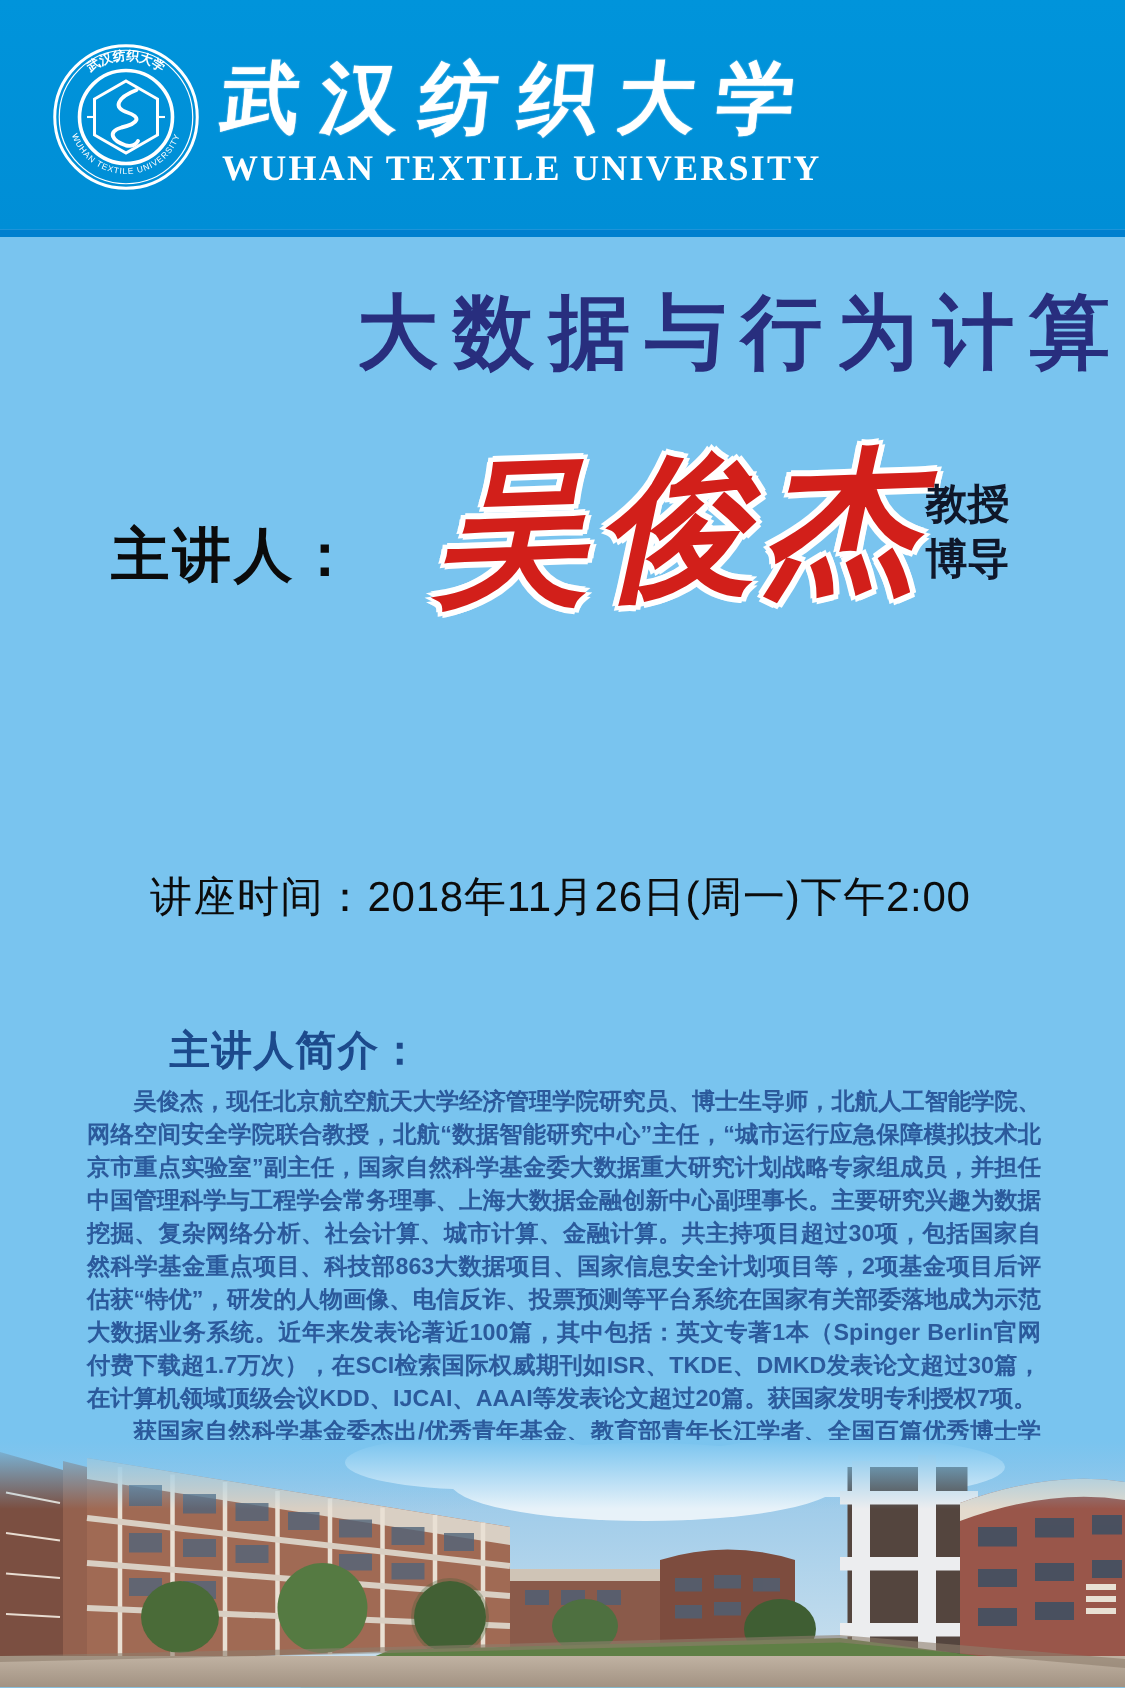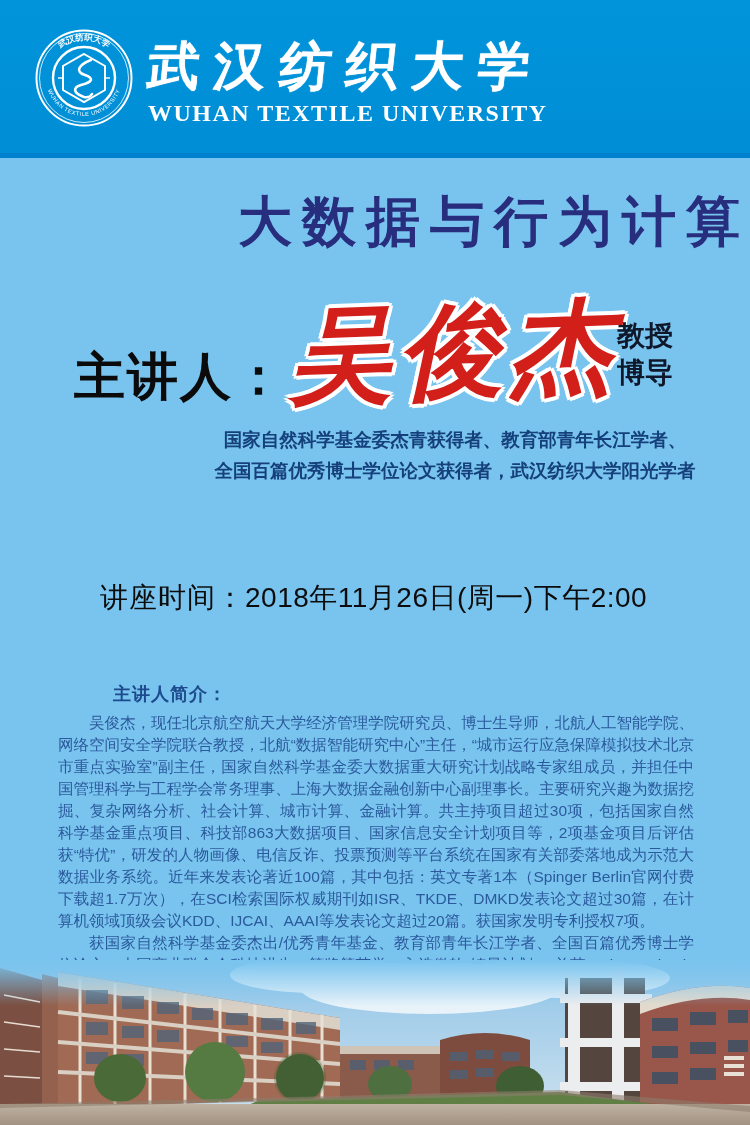--- a/index.html
+++ b/index.html
@@ -39,21 +39,21 @@
     text-align:right;
     font-family:"Liberation Serif","DejaVu Serif",serif;
     font-weight:bold;font-size:54px;letter-spacing:10px;
     color:#282e7e;white-space:nowrap;
   }
 
   
   .speaker-row{position:absolute;top:295px;left:0;width:750px;height:135px;}
   .speaker-label{
     position:absolute;left:74px;top:48px;
-    font-size:51px;font-weight:bold;color:#0b0b0b;letter-spacing:2px;
+    font-size:39px;font-weight:bold;color:#0b0b0b;letter-spacing:2px;
     white-space:nowrap;
     text-align:center;
   }
   .speaker-name{
     position:absolute;left:288px;top:-12px;
     font-size:104px;font-weight:bold;
     font-family:"DejaVu Serif","Liberation Serif",serif;
     font-style:italic;color:#d21f1a;letter-spacing:6px;white-space:nowrap;
     text-shadow:
       -3px -3px 0 #fff, 3px -3px 0 #fff,-3px 3px 0 #fff,3px 3px 0 #fff,
@@ -75,26 +75,26 @@
   .details{position:absolute;top:532px;left:100px;width:600px;}
   .detail-row{
     font-size:28px;font-weight:normal;color:#0c0c0c;
     line-height:47px;white-space:nowrap;letter-spacing:0.5px;margin-top:42px;
   }
   .detail-row .lbl{letter-spacing:1px;}
 
   
   .bio{position:absolute;top:682px;left:58px;width:636px;}
   .bio-heading{
-    font-size:18px;font-weight:bold;color:#1c4a8c;
+    font-size:27px;font-weight:bold;color:#1c4a8c;
     margin:0 0 6px 55px;letter-spacing:1px;
   }
   .bio p{
     margin:0;font-size:15.5px;line-height:22px;color:#2b5a9c;
-    text-align:justify;text-indent:2em;font-weight:normal;
+    text-align:justify;text-indent:2em;font-weight:bold;
   }
 
   
   .photo{position:absolute;left:0;bottom:0;width:750px;height:165px;}
   .photo svg{display:block;}
 </style>
 </head>
 <body>
 
 <div class="poster">
@@ -127,24 +127,20 @@
   <div class="lecture-title">大数据与行为计算</div>
 
   <div class="speaker-row">
     <span class="speaker-label">主讲人：</span>
     <span class="speaker-name">吴俊杰</span>
     <span class="speaker-titles">
       <span style="display:block">教授</span>
       <span style="display:block">博导</span>
     </span>
   </div>
-  <div class="credentials">
-    <div>国家自然科学基金委杰青获得者、教育部青年长江学者、</div>
-    <div>全国百篇优秀博士学位论文获得者，武汉纺织大学阳光学者</div>
-  </div>
 
   <div class="details">
     <div class="detail-row">
       <span class="lbl">讲座时间：</span><span>2018年11月26日(周一)下午2:00</span>
     </div>
   </div>
 
   <div class="bio">
     <div class="bio-heading">主讲人简介：</div>
     <p>吴俊杰，现任北京航空航天大学经济管理学院研究员、博士生导师，北航人工智能学院、网络空间安全学院联合教授，北航“数据智能研究中心”主任，“城市运行应急保障模拟技术北京市重点实验室”副主任，国家自然科学基金委大数据重大研究计划战略专家组成员，并担任中国管理科学与工程学会常务理事、上海大数据金融创新中心副理事长。主要研究兴趣为数据挖掘、复杂网络分析、社会计算、城市计算、金融计算。共主持项目超过30项，包括国家自然科学基金重点项目、科技部863大数据项目、国家信息安全计划项目等，2项基金项目后评估获“特优”，研发的人物画像、电信反诈、投票预测等平台系统在国家有关部委落地成为示范大数据业务系统。近年来发表论著近100篇，其中包括：英文专著1本（Spinger Berlin官网付费下载超1.7万次），在SCI检索国际权威期刊如ISR、TKDE、DMKD发表论文超过30篇，在计算机领域顶级会议KDD、IJCAI、AAAI等发表论文超过20篇。获国家发明专利授权7项。</p>

